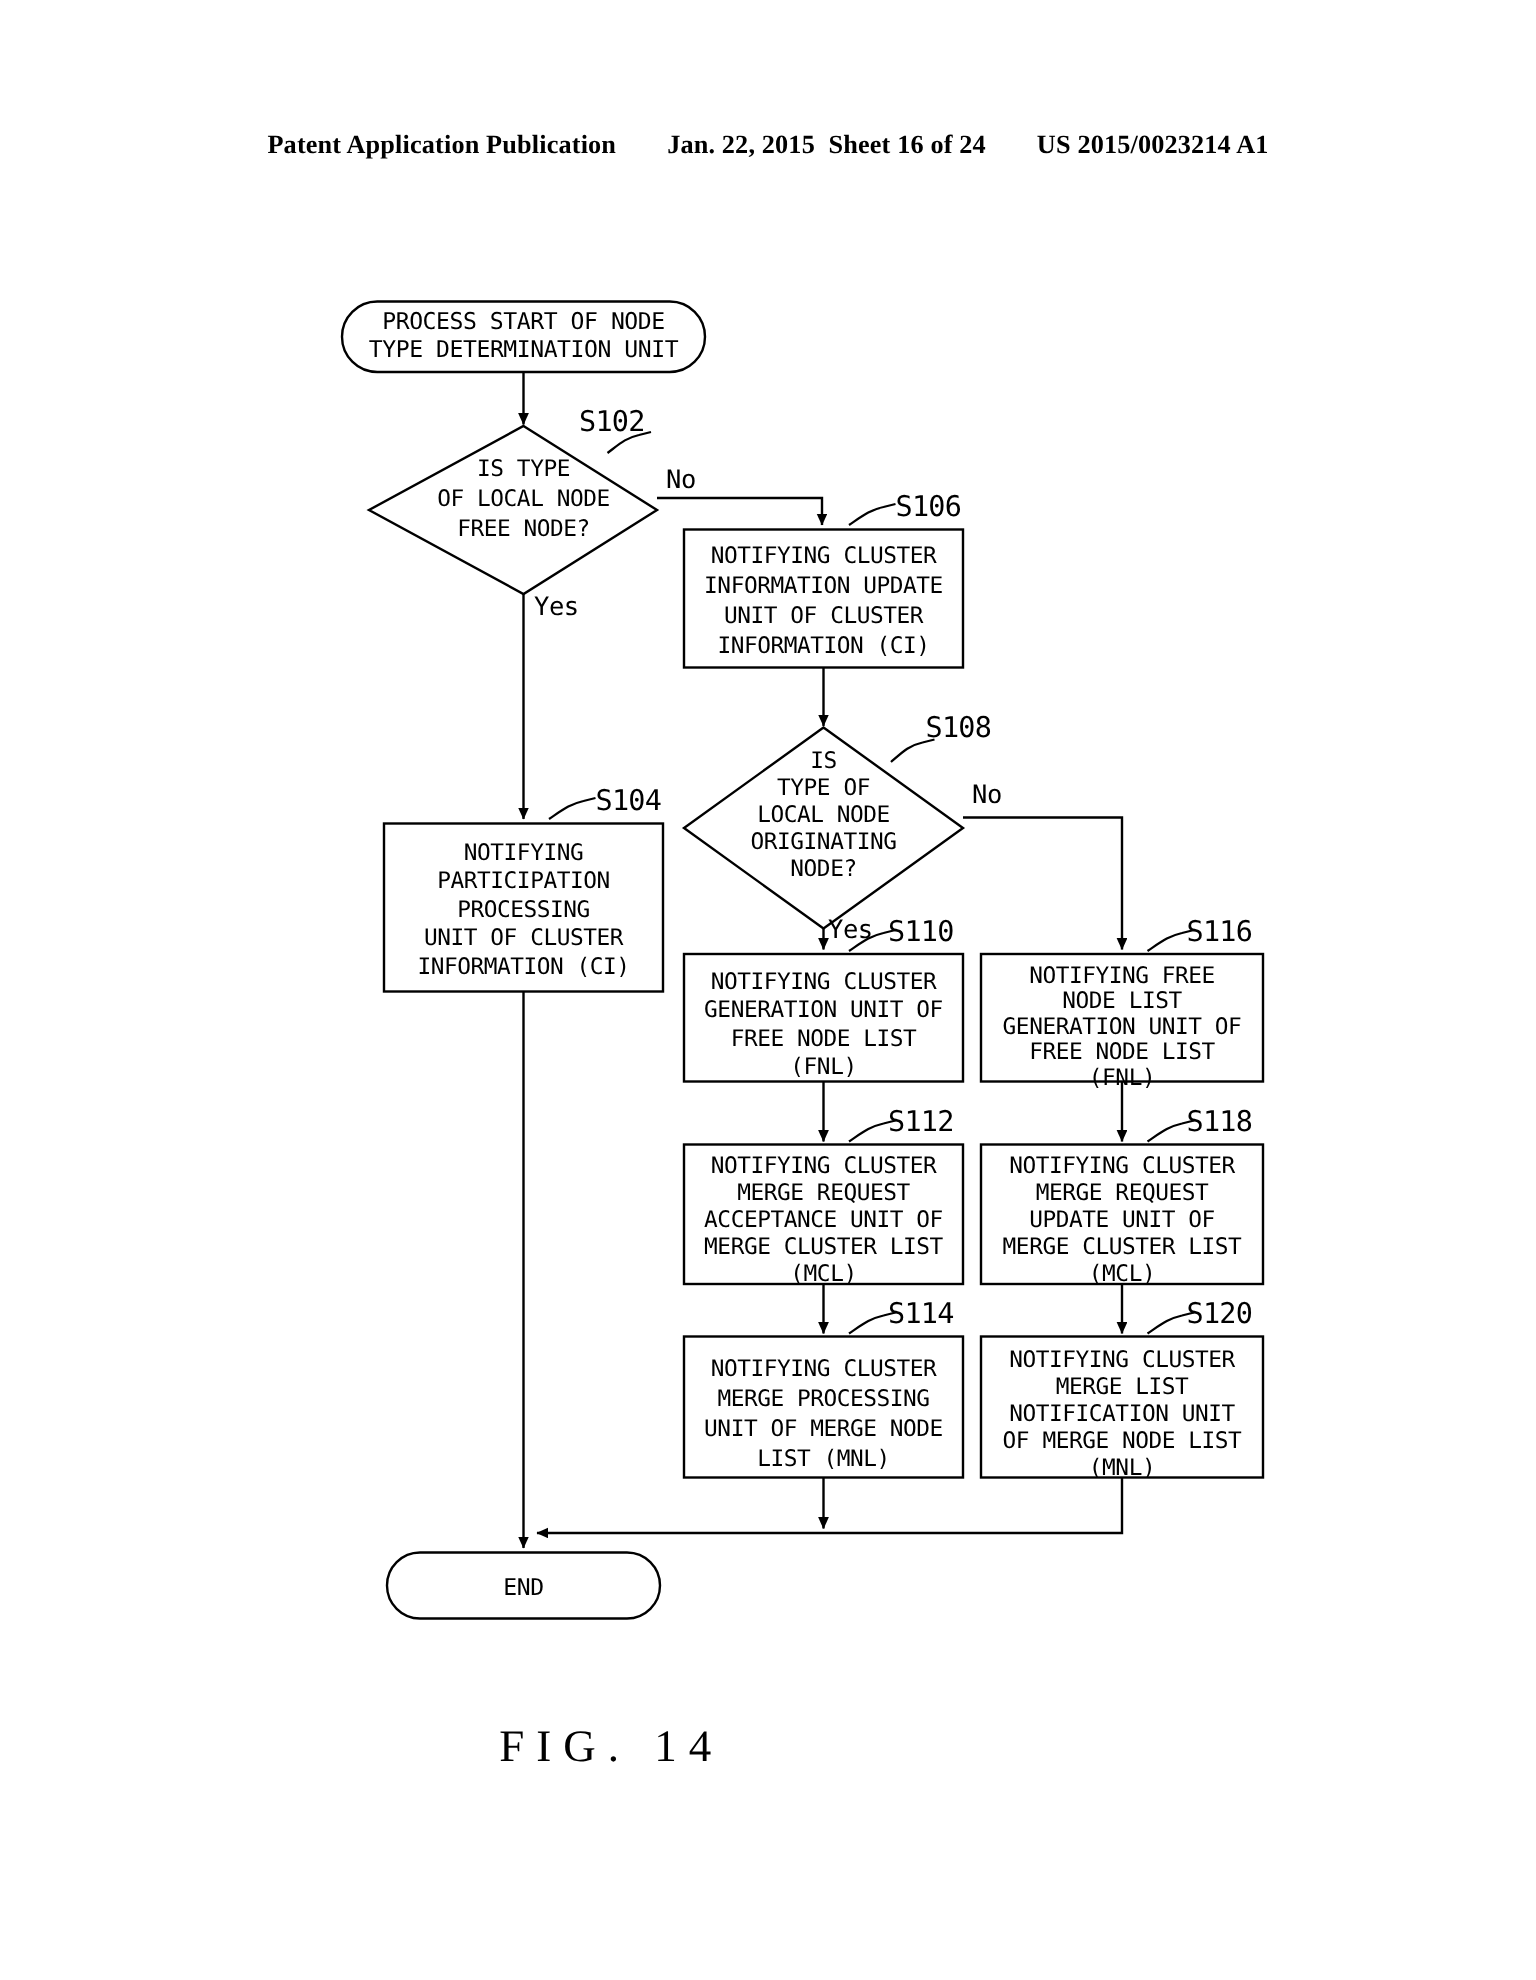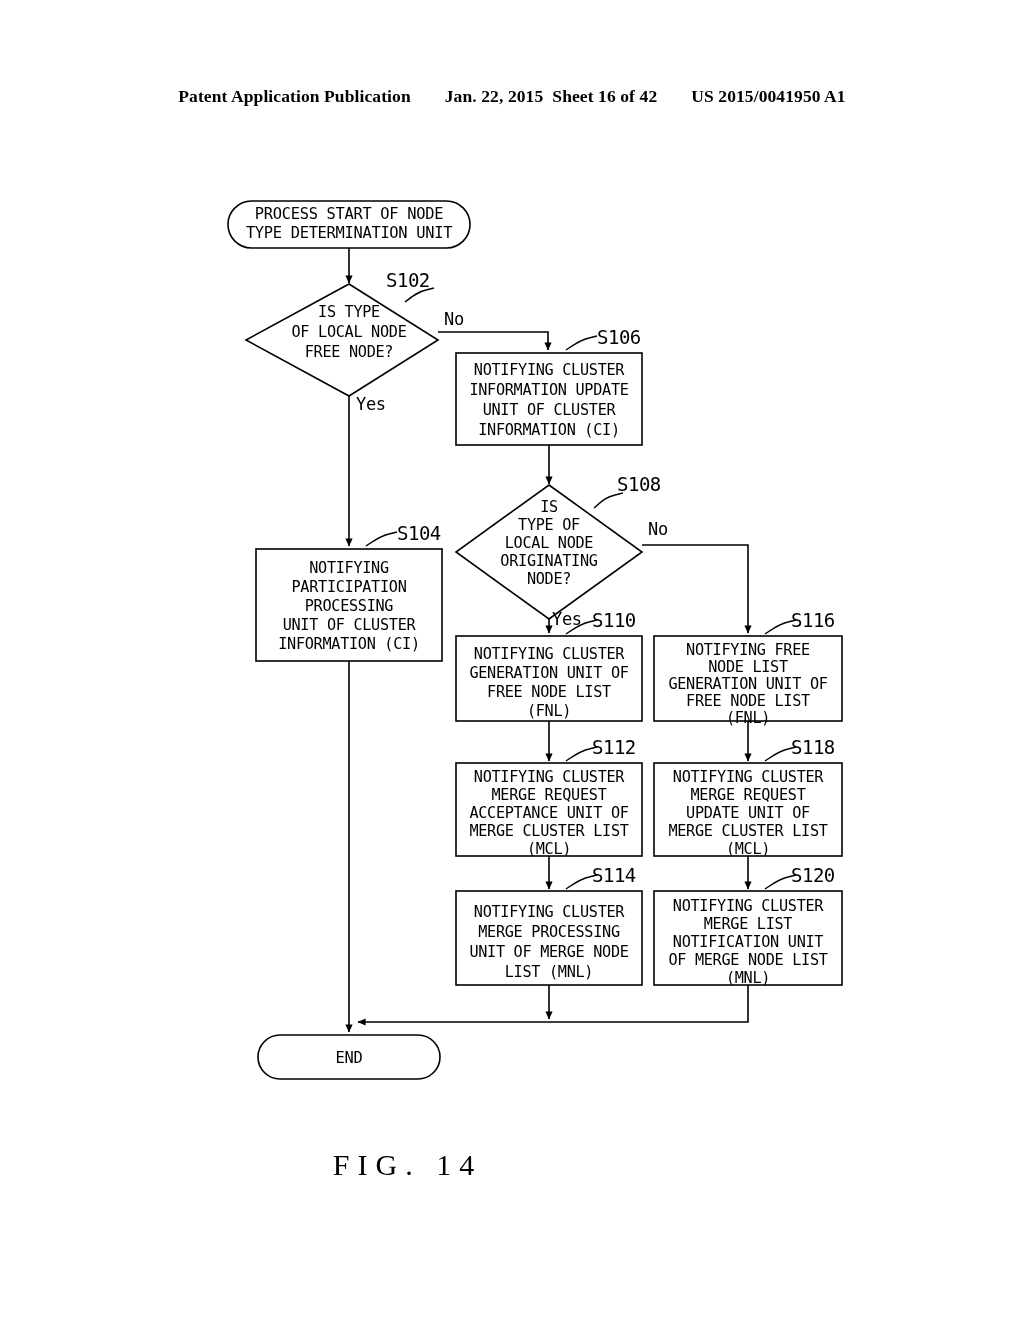--- a/index.html
+++ b/index.html
@@ -88,21 +88,21 @@
     stroke-width: 1.5;
     fill: none;
   }
 </style>
 </head>
 <body>
 
 <div id="page">
 
   <div class="header">
-    <span class="h-pub">Patent Application Publication</span><span class="h-date">Jan. 22, 2015</span><span class="h-sheet">Sheet 16 of 42</span><span class="h-num">US 2015/0041950 A1</span>
+    <span class="h-pub">Patent Application Publication</span><span class="h-date">Jan. 22, 2015</span><span class="h-sheet">Sheet 16 of 24</span><span class="h-num">US 2015/0023214 A1</span>
   </div>
 
   <svg class="flow" viewBox="0 0 1024 1320">
     <defs>
       <marker id="arrow" markerWidth="9" markerHeight="9" refX="7.6" refY="3.6" orient="auto" markerUnits="userSpaceOnUse">
         <path d="M0,0 L8,3.6 L0,7.2 z" fill="#000000"></path>
       </marker>
     </defs>
 
     <g>

